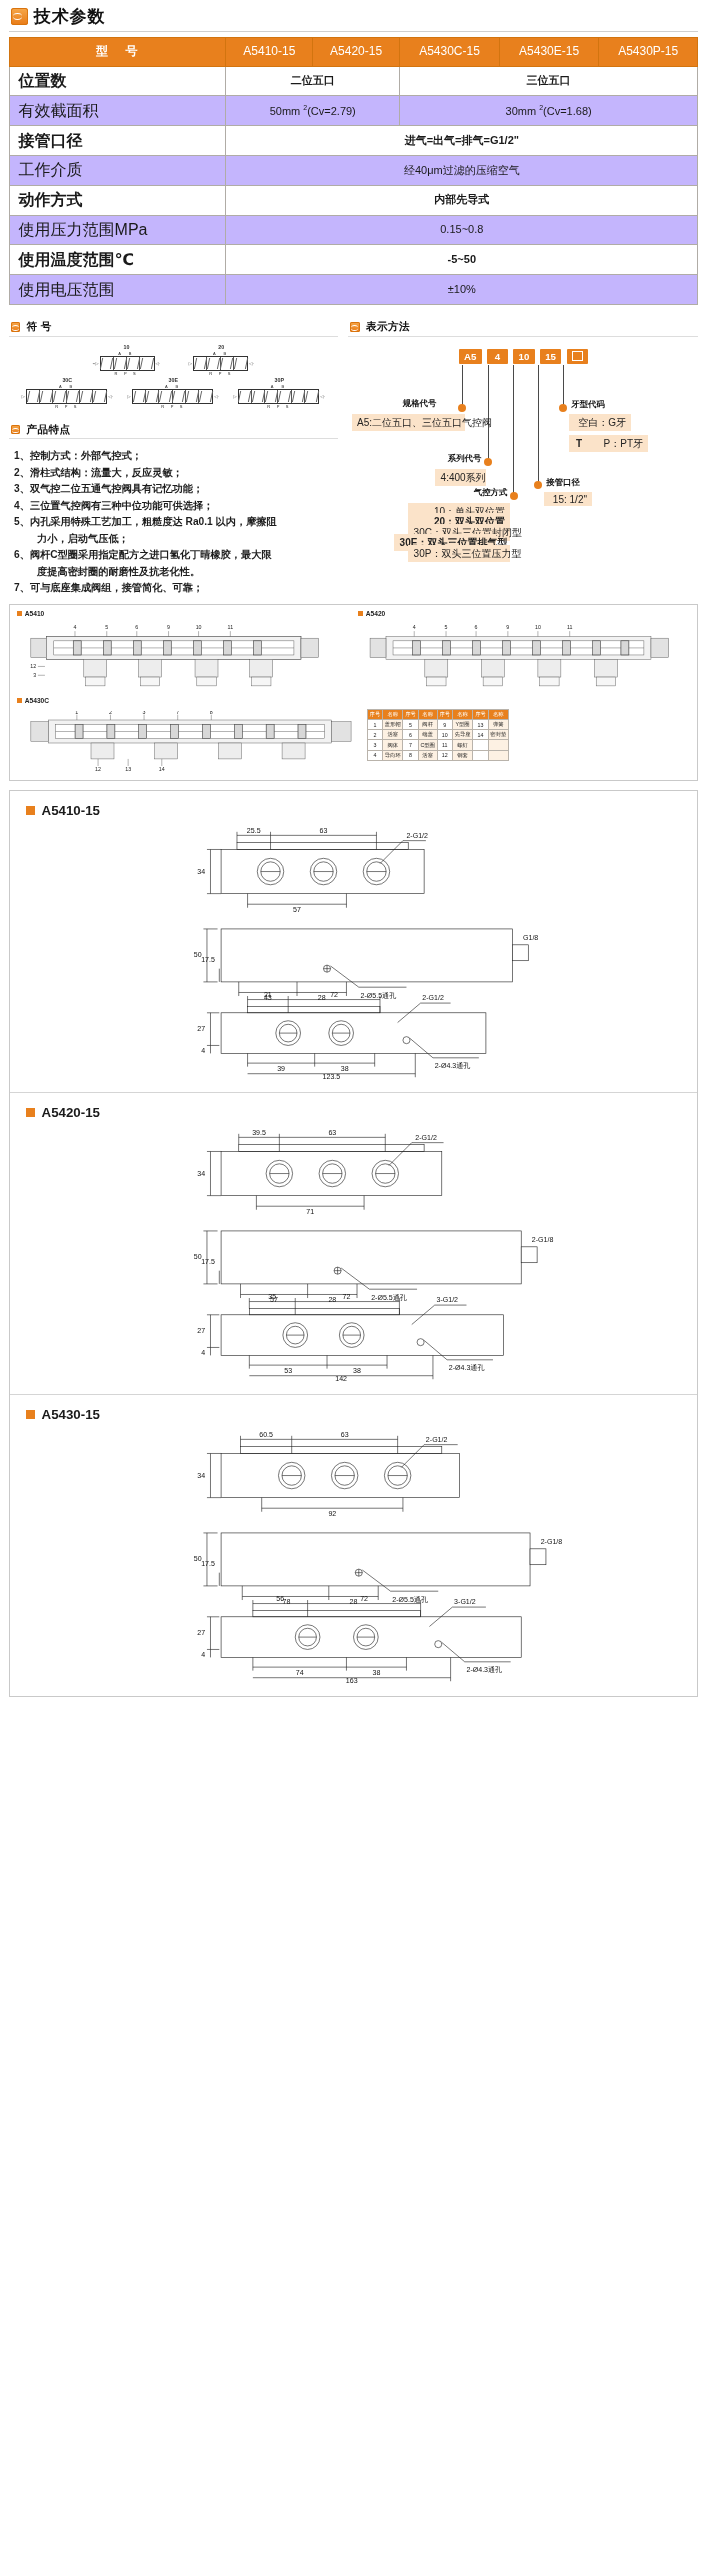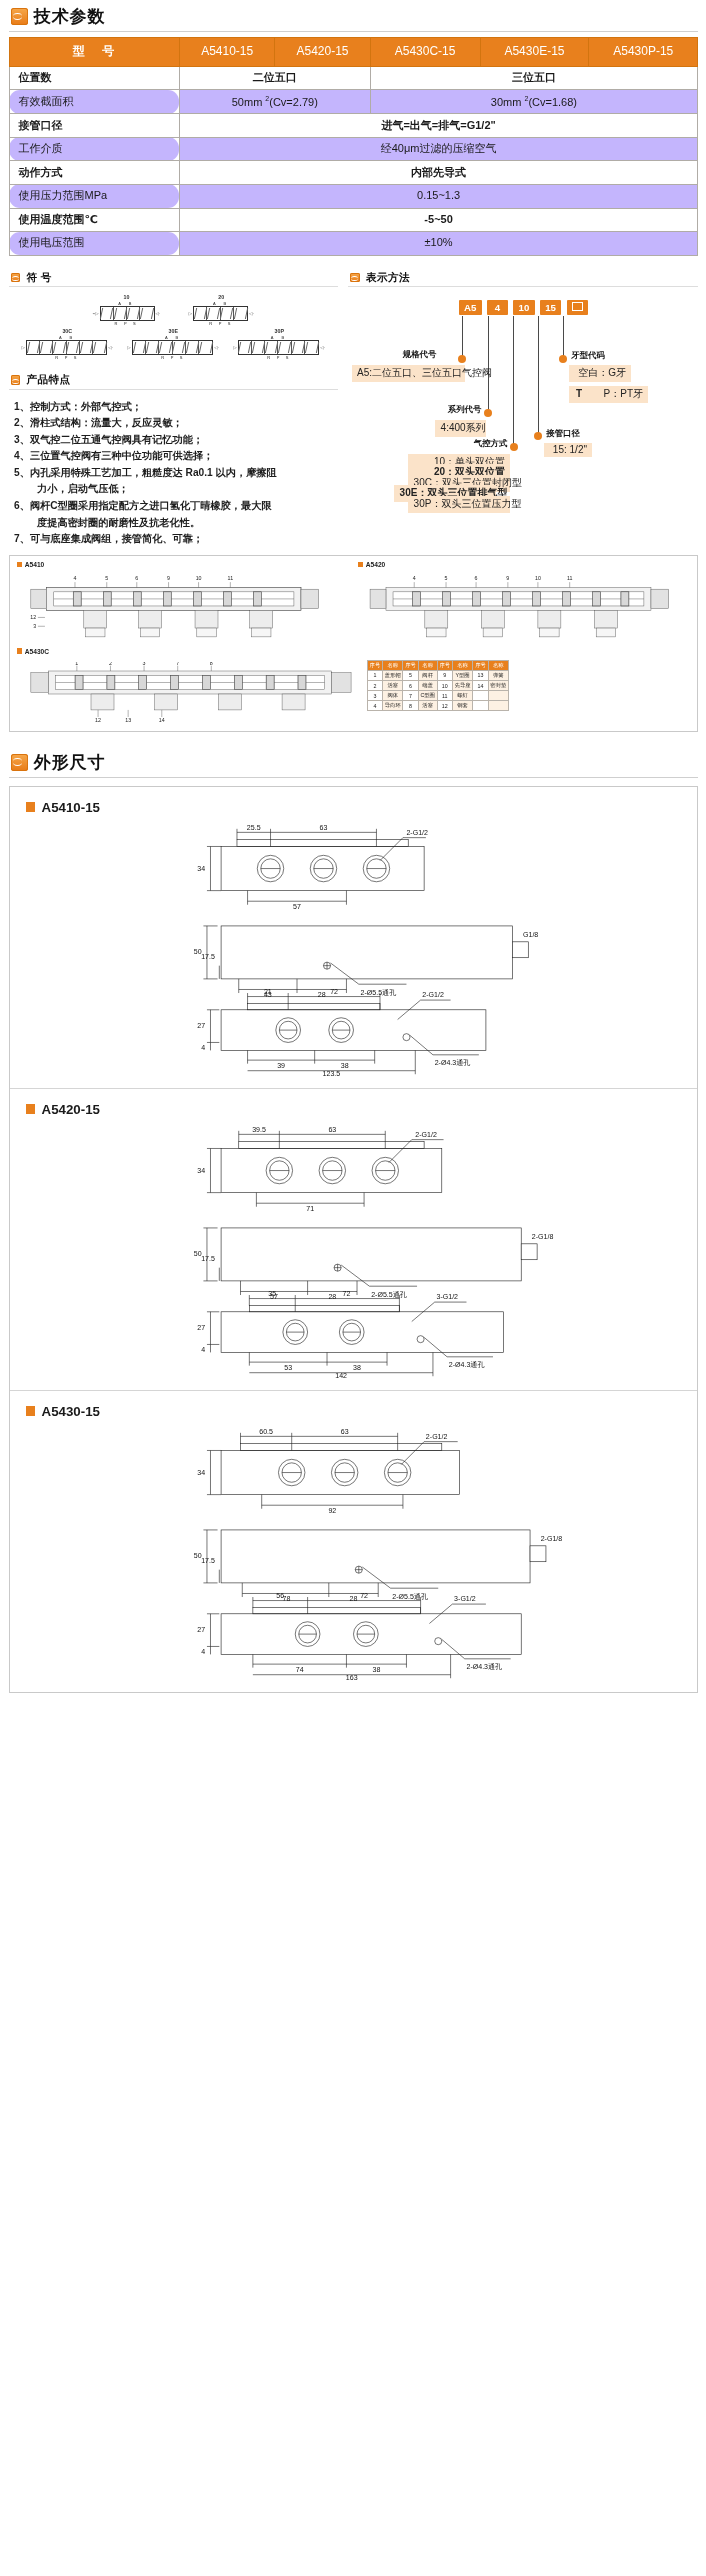--- a/index.html
+++ b/index.html
@@ -66,21 +66,21 @@
     background: #e8801d;
     color: #fff;
     font-weight: normal;
     font-size: 12px;
     border-color: #d2740f;
     padding: 6.2px 1.8px;
   }
   table.spec thead th.model-label { letter-spacing: 7px; padding-left: 7px; font-weight: bold;}
   table.spec tbody tr.odd td { background: #c4b5fd; }
   table.spec tbody tr.even td { background: #ffffff; }
-  table.spec td.rowlabel { text-align: left; padding-left: 8.8px; font-size: 11px; border-radius: 11px; }
+  table.spec td.rowlabel { text-align: left; padding-left: 8.8px; font-size: 16px; }
   table.spec tr.bold td { font-weight: bold; }
   table.spec sup { font-size: 7px; vertical-align: super; }
 
   
   .mid { display: flex; gap: 10.6px; margin-top: 12.4px; }
   .mid .col-l { width: 329px; }
   .mid .col-r { width: 350px; }
 
   
   .symbols { padding: 3.5px 0 1.8px; }
@@ -187,21 +187,21 @@
         <tr class="odd">
           <td class="rowlabel">工作介质</td>
           <td colspan="5">经40μm过滤的压缩空气</td>
         </tr>
         <tr class="even bold">
           <td class="rowlabel">动作方式</td>
           <td colspan="5">内部先导式</td>
         </tr>
         <tr class="odd">
           <td class="rowlabel">使用压力范围MPa</td>
-          <td colspan="5">0.15~1.3</td>
+          <td colspan="5">0.15~0.8</td>
         </tr>
         <tr class="even bold">
           <td class="rowlabel">使用温度范围℃</td>
           <td colspan="5">-5~50</td>
         </tr>
         <tr class="odd">
           <td class="rowlabel">使用电压范围</td>
           <td colspan="5">±10%</td>
         </tr>
       </tbody>
@@ -642,24 +642,20 @@
             <td class="nm">活塞</td>
             <td class="n">12</td>
             <td class="nm">铜套</td>
             <td class="n"></td>
             <td class="nm"></td>
           </tr>
         </tbody>
     </table>
   </div>
 
-  <div class="sec-head big" style="margin-top:14px">
-    <span class="sec-icon lg"></span>
-    <span class="sec-title">外形尺寸</span>
-  </div>
 
   <div class="dims">
 
     <div class="dim-block">
       <div class="dim-title">
         <span class="sq"></span>
         <span>A5410-15</span>
       </div>
       <svg class="dwg" width="477" height="256" viewBox="0 0 540 290">
         <g stroke="#222" stroke-width=".7" fill="none" font-family="Liberation Sans, sans-serif" font-size="8">

